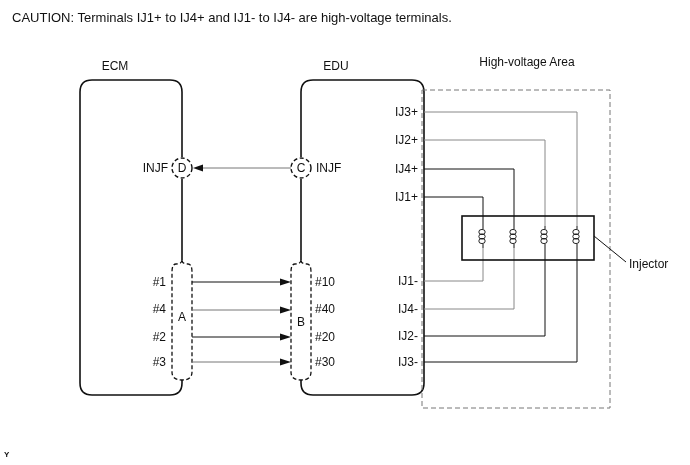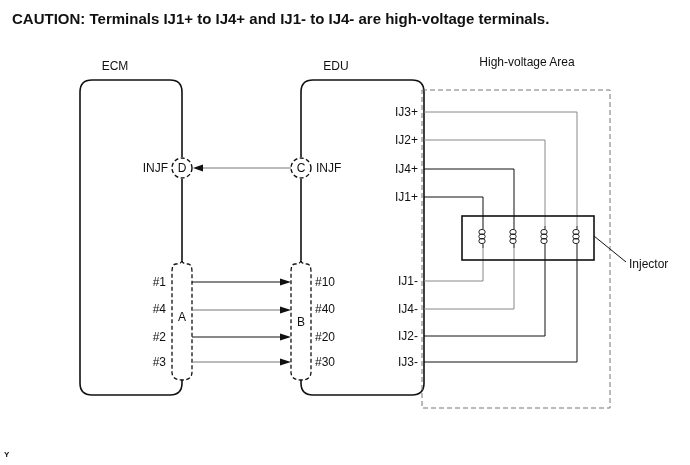--- a/index.html
+++ b/index.html
@@ -1,18 +1,18 @@
 <!DOCTYPE html>
 <html><head>
   <meta charset="utf-8">
   <style>
     html, body { margin: 0; padding: 0; background: #ffffff; }
     body { width: 690px; height: 465px; position: relative; overflow: hidden;
            font-family: "Liberation Sans", sans-serif; color: #111; }
-    .caption { position: absolute; left: 12px; top: 10px; font-size: 15px; font-weight: bold; }
+    .caption { position: absolute; left: 12px; top: 10px; font-size: 13px; }
     svg { position: absolute; left: 0; top: 0; }
     svg text { font-family: "Liberation Sans", sans-serif; font-size: 12px; fill: #111; }
     .footer { position: absolute; left: 4px; top: 450px; font-size: 8px; font-weight: bold; }
   </style>
 </head>
 <body>
 
 <div class="caption">CAUTION: Terminals IJ1+ to IJ4+ and IJ1- to IJ4- are high-voltage terminals.</div>
 
 <svg width="690" height="465" viewBox="0 0 690 465">

